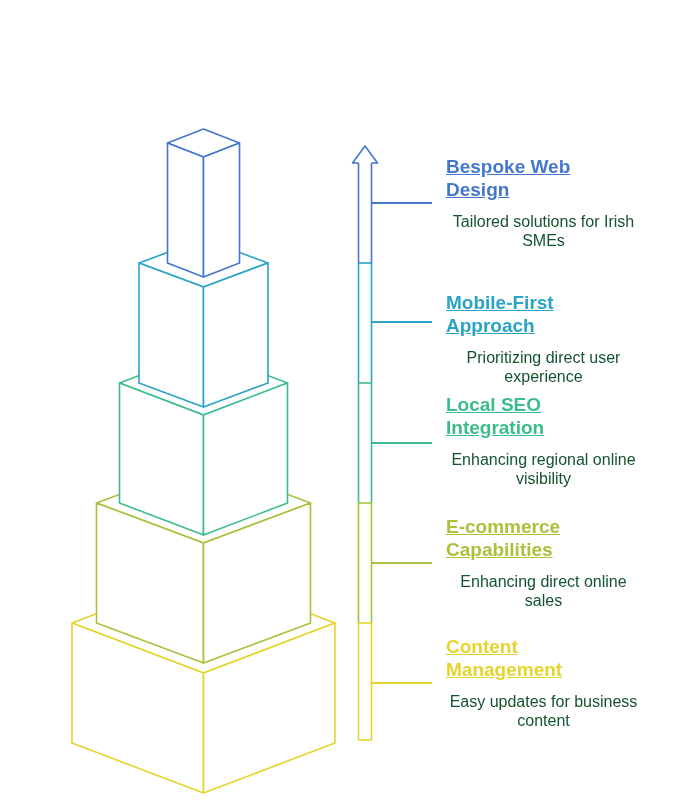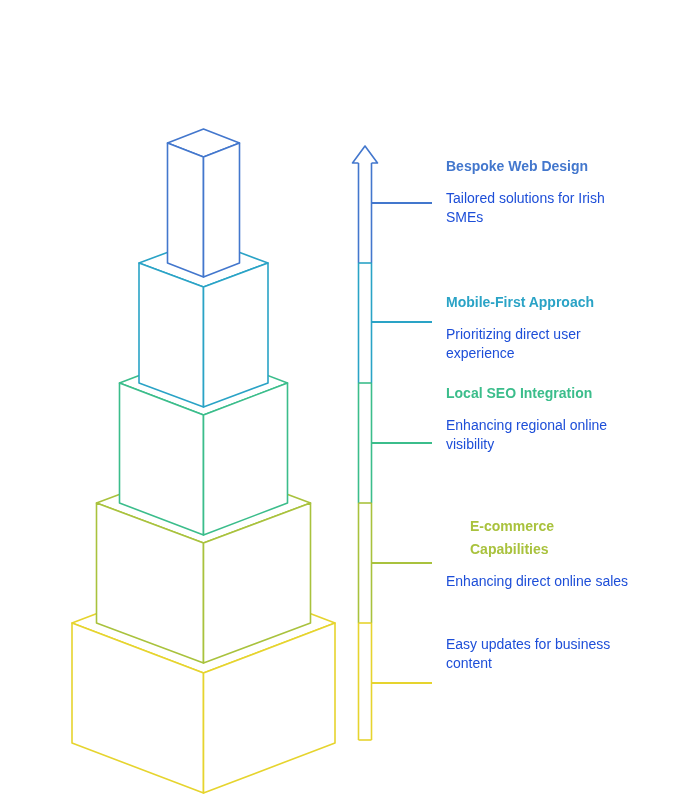--- a/index.html
+++ b/index.html
@@ -7,24 +7,24 @@
     position:relative;width:696px;height:810px;background:#ffffff;overflow:hidden;
     font-family:"Liberation Sans",sans-serif;
   }
   #title{
     position:absolute;top:47px;left:0;width:100%;text-align:center;
     font-size:19px;font-weight:400;color:#4c4c4c;letter-spacing:.2px;
   }
   #diagram-svg{position:absolute;top:0;left:0;}
   .label-block{position:absolute;left:446px;width:210px;}
   .label-heading{
-    font-size:14px;font-weight:700;line-height:23px;width:160px;margin:0 0 11px 0;
+    font-size:19px;font-weight:700;line-height:23px;width:160px;margin:0 0 11px 0;text-decoration:underline;
   }
   .label-desc{
-    font-size:14px;font-weight:400;line-height:19px;color:#1d4ed8;width:195px;margin:0;
+    font-size:16px;font-weight:400;line-height:19px;color:#14532d;width:195px;margin:0;text-align:center;
   }
 </style>
 </head>
 <body>
 
 <div id="stage">
 
 
   <svg id="diagram-svg" width="696" height="810" viewBox="0 0 696 810">
 
@@ -104,27 +104,28 @@
   <div class="label-block" style="top:155px">
     <p class="label-heading" style="color: rgb(67, 119, 205);">Bespoke Web Design</p>
     <p class="label-desc">Tailored solutions for Irish SMEs</p>
   </div>
 
   <div class="label-block" style="top:291px">
     <p class="label-heading" style="color: rgb(42, 163, 198);">Mobile-First Approach</p>
     <p class="label-desc">Prioritizing direct user experience</p>
   </div>
 
-  <div class="label-block" style="top:382px">
+  <div class="label-block" style="top:393px">
     <p class="label-heading" style="color: rgb(59, 189, 139);">Local SEO Integration</p>
     <p class="label-desc">Enhancing regional online visibility</p>
   </div>
 
   <div class="label-block" style="top:515px">
-    <p class="label-heading" style="color: rgb(169, 194, 61); margin-left: 24px;">E-commerce Capabilities</p>
+    <p class="label-heading" style="color: rgb(169, 194, 61);">E-commerce Capabilities</p>
     <p class="label-desc">Enhancing direct online sales</p>
   </div>
 
   <div class="label-block" style="top:635px">
+    <p class="label-heading" style="color: rgb(230, 212, 46);">Content Management</p>
     <p class="label-desc">Easy updates for business content</p>
   </div>
 
 </div>
 
 </body></html>

